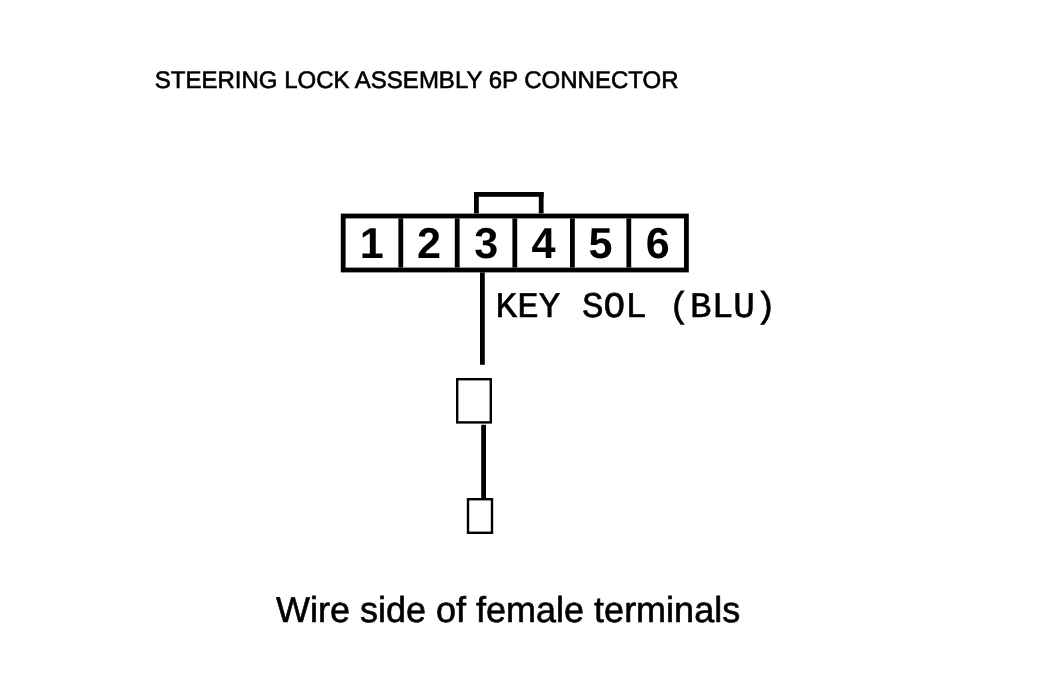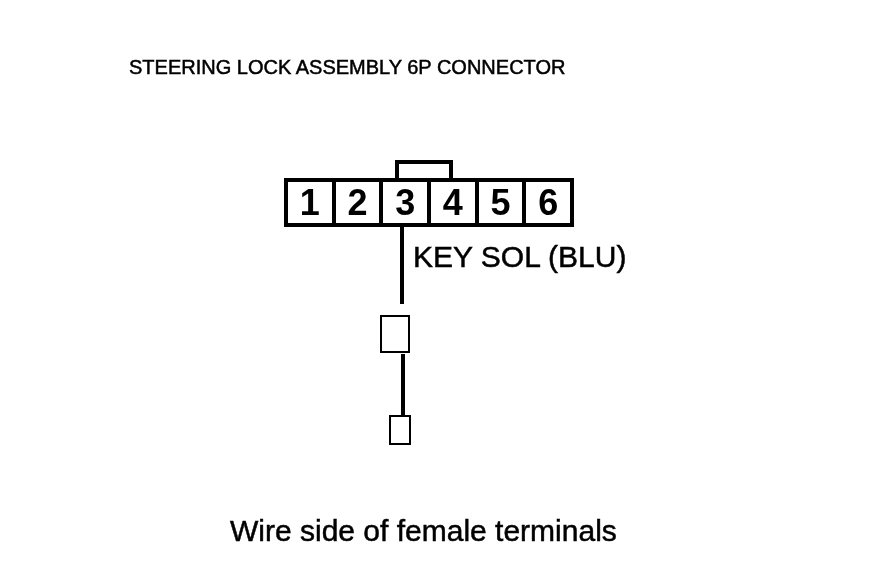--- a/index.html
+++ b/index.html
@@ -12,22 +12,22 @@
     color: #000000;
     overflow: hidden;
   }
   .txt {
     position: absolute;
     line-height: 1;
     white-space: nowrap;
     -webkit-text-stroke: 0.5px #000000;
   }
   .diagram-title { left: 129px; top: 57px; font-size: 20px; }
-  .wire-label    { left: 413px; top: 242px; font-size: 30px; }
-  .footer-note   { left: 230px; top: 516px; font-size: 30px; }
+  .wire-label    { left: 413px; top: 242px; font-size: 30px; font-family: Liberation Mono, monospace; }
+  .footer-note   { left: 230px; top: 494px; font-size: 30px; }
 
   
   .connector-tab {
     position: absolute;
     left: 395px; top: 160px;
     width: 58px; height: 18px;
     box-sizing: border-box;
     border: 4px solid #000000;
     border-bottom: none;
     background: #ffffff;

